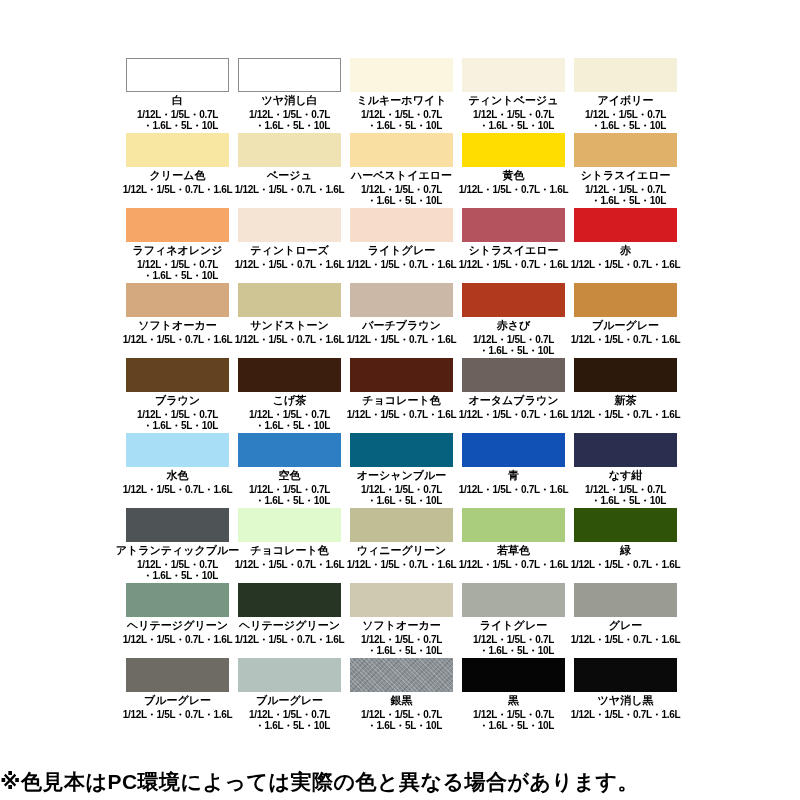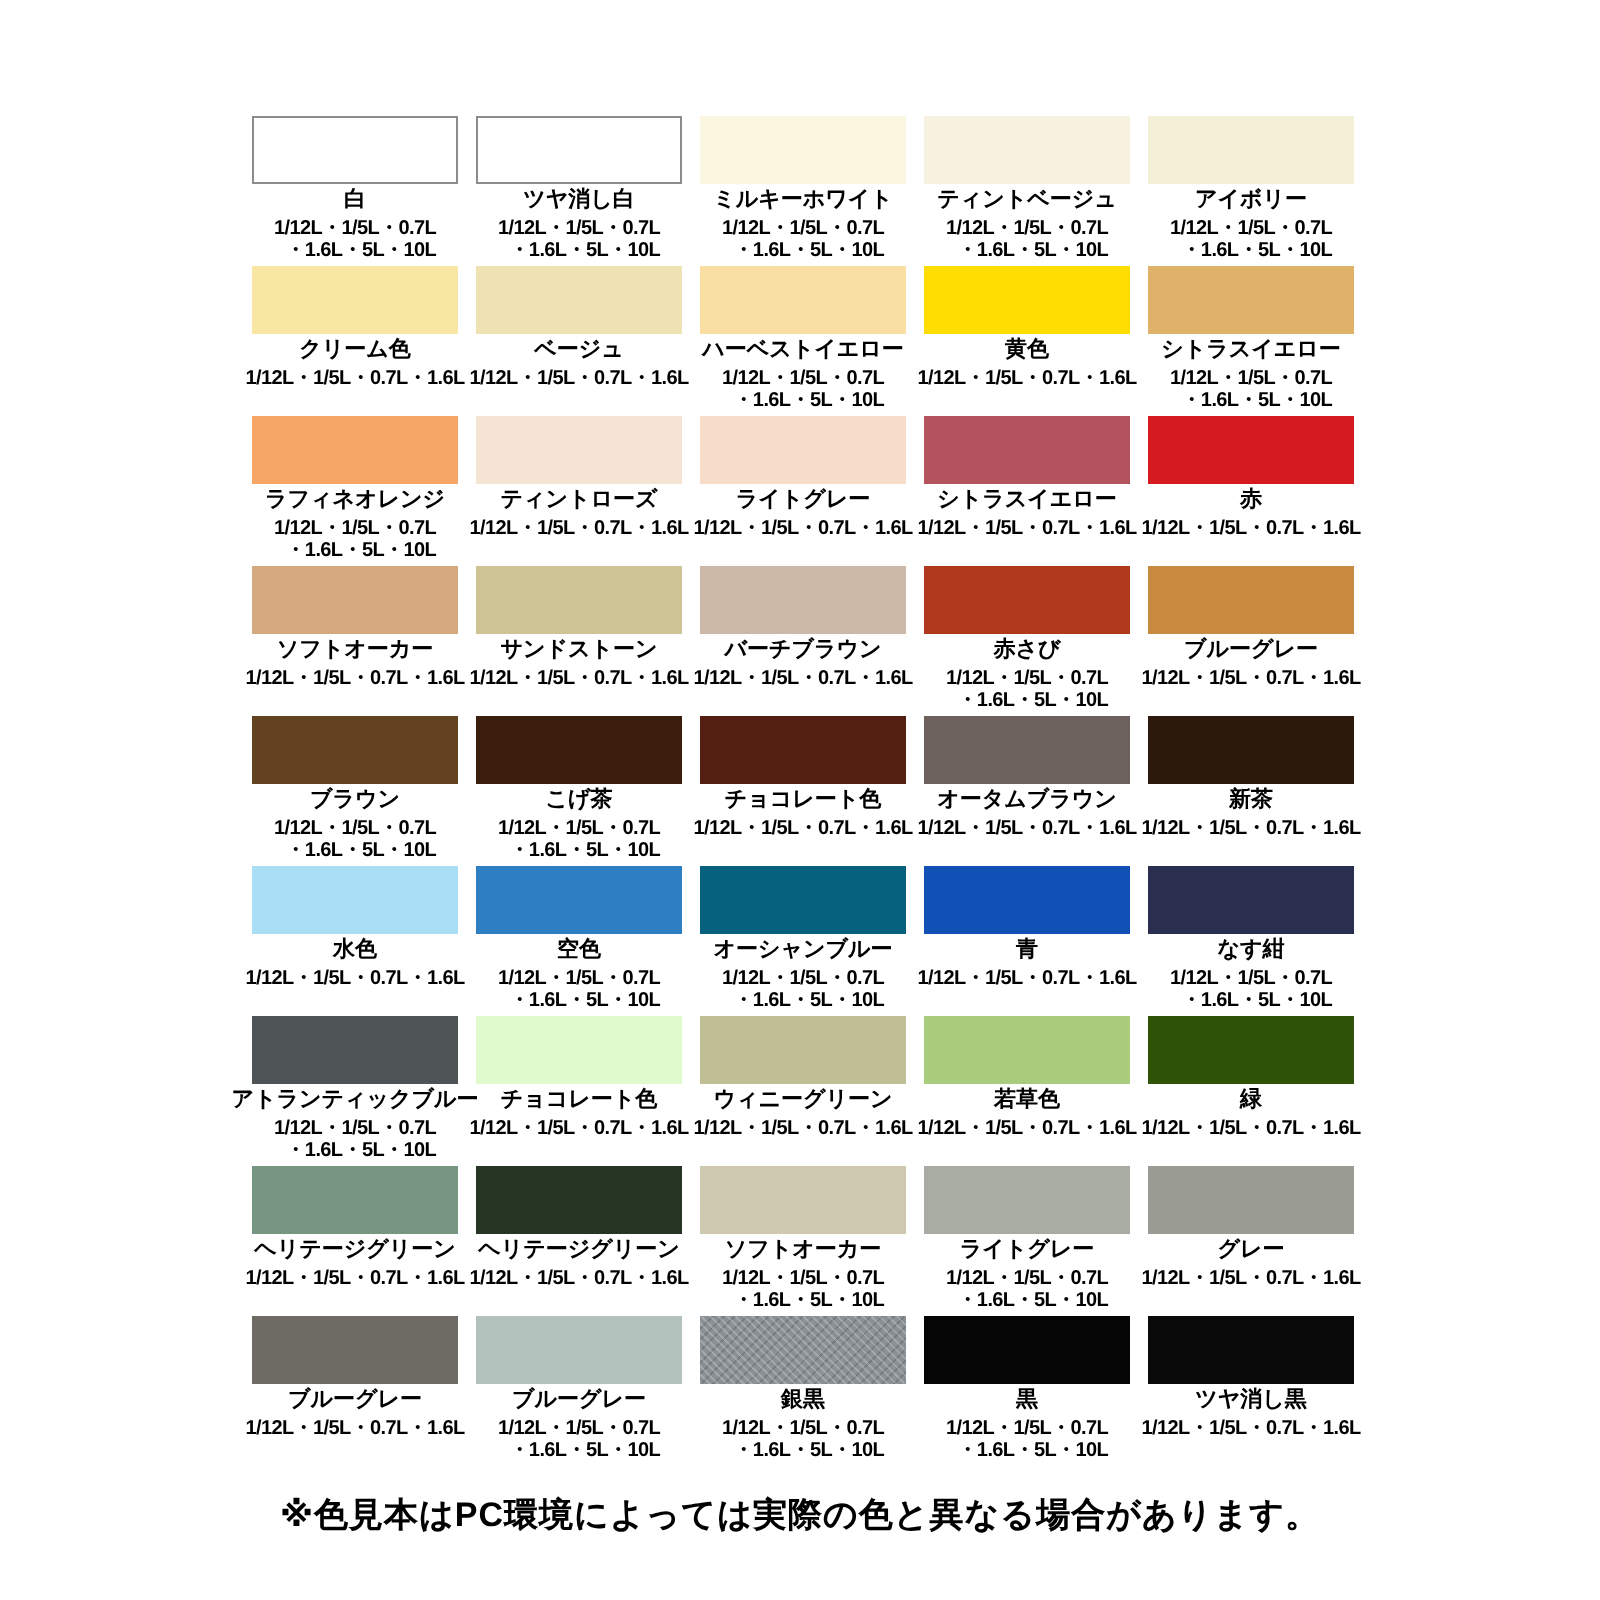--- a/index.html
+++ b/index.html
@@ -26,22 +26,22 @@
   }
   .nm{
     font-size:11px;font-weight:bold;line-height:13px;margin-top:2px;
     white-space:nowrap;text-align:center;
   }
   .sz{
     font-size:10px;font-weight:bold;letter-spacing:-0.3px;line-height:11px;
     margin-top:2px;text-align:right;white-space:nowrap;
   }
   .footer{
-    margin-top:13px;text-align:center;
-    font-size:17px;font-weight:bold;letter-spacing:0.5px;
+    margin-top:35px;text-align:left;
+    font-size:21px;font-weight:bold;letter-spacing:0.5px;
   }
 </style>
 </head>
 <body>
 
 <div class="grid">
     <div class="cell">
       <div class="chip bordered" style="background-color: rgb(255, 255, 255);"></div>
       <div class="nm">白</div>
       <div class="sz">

